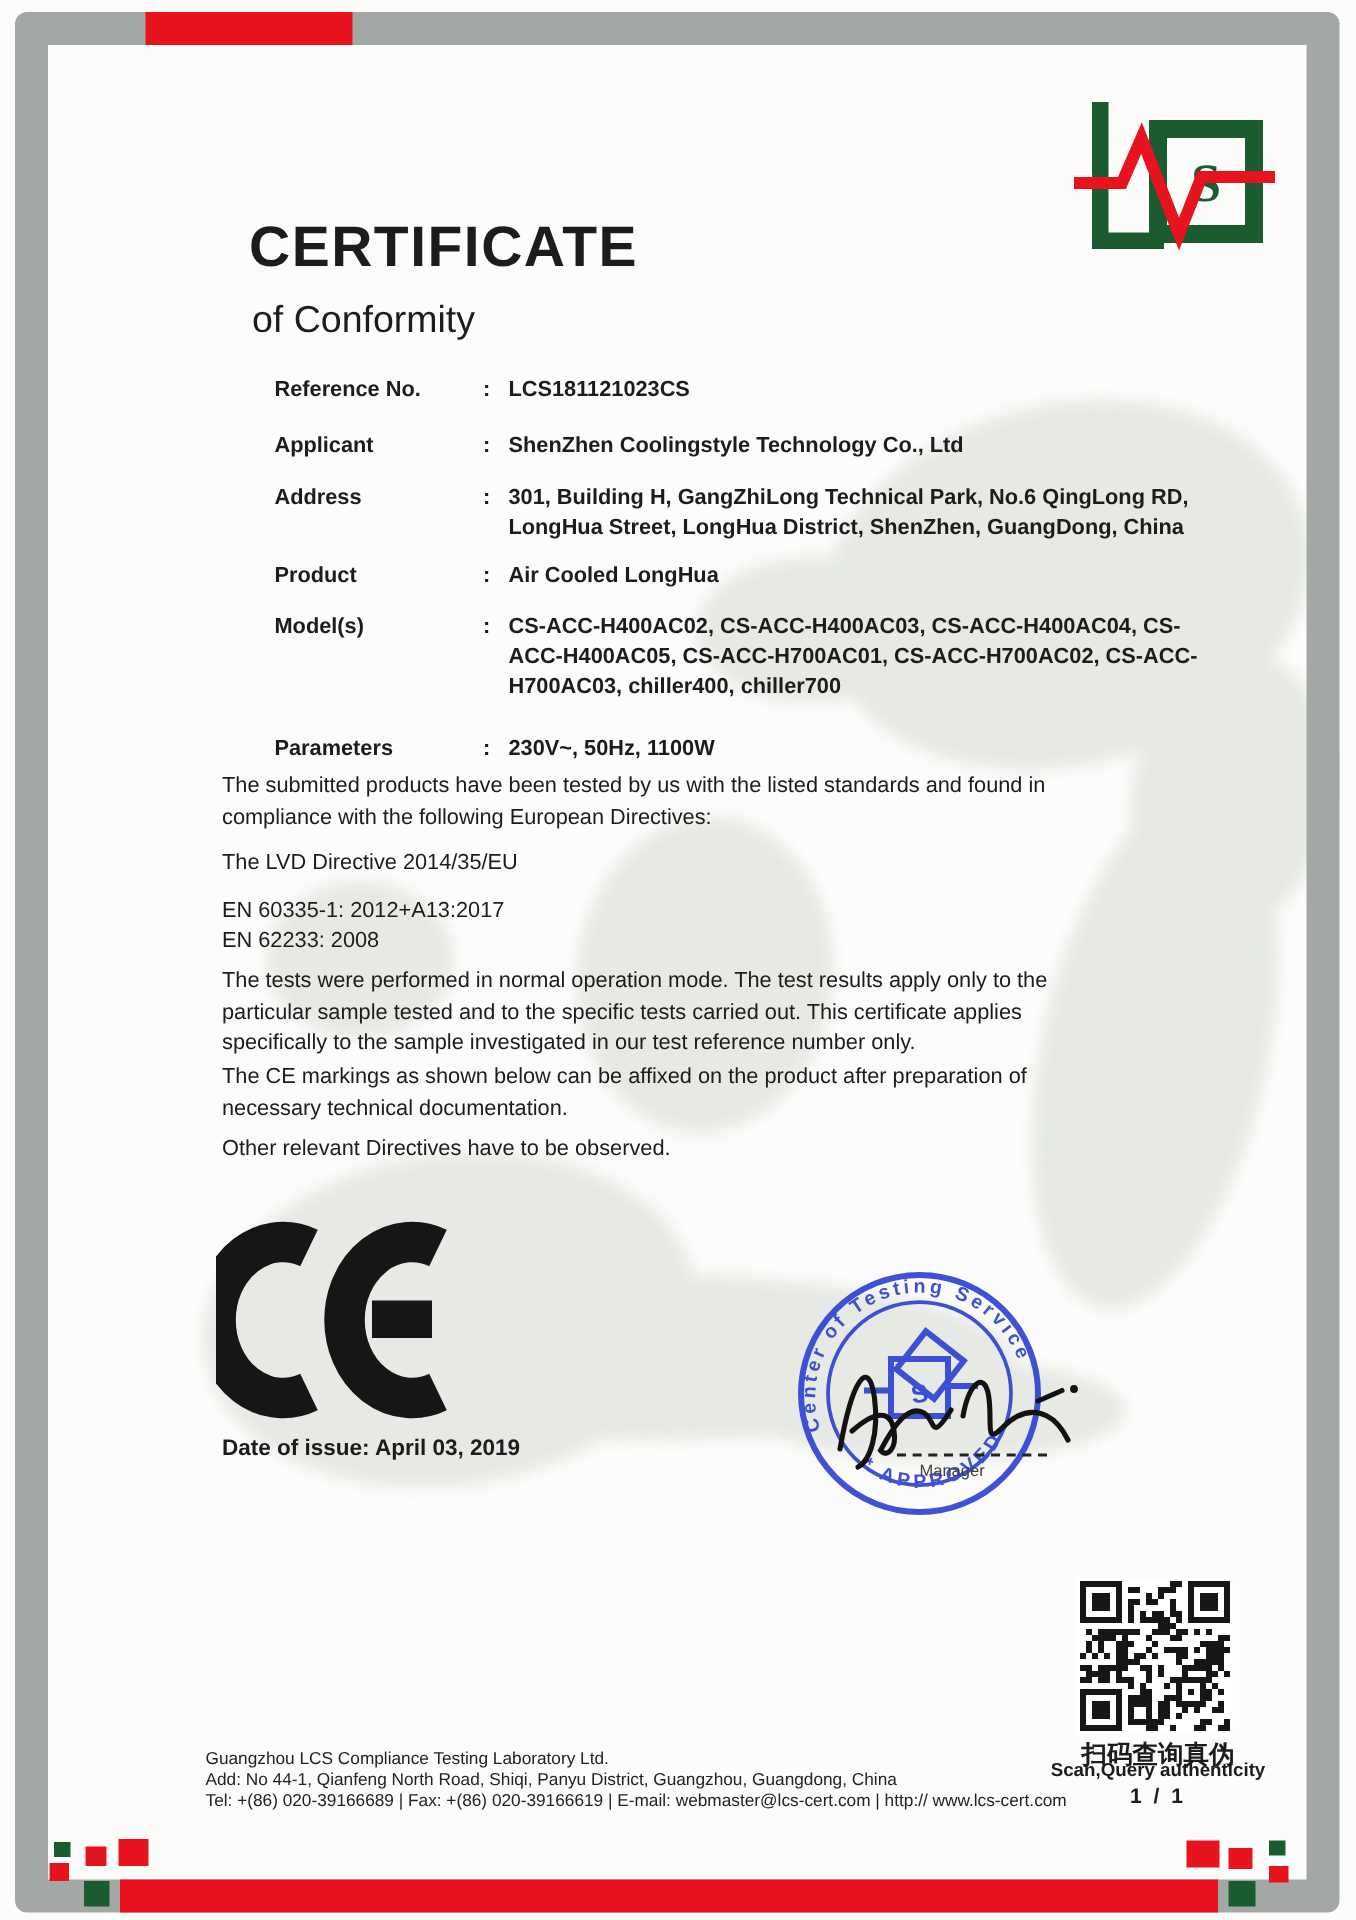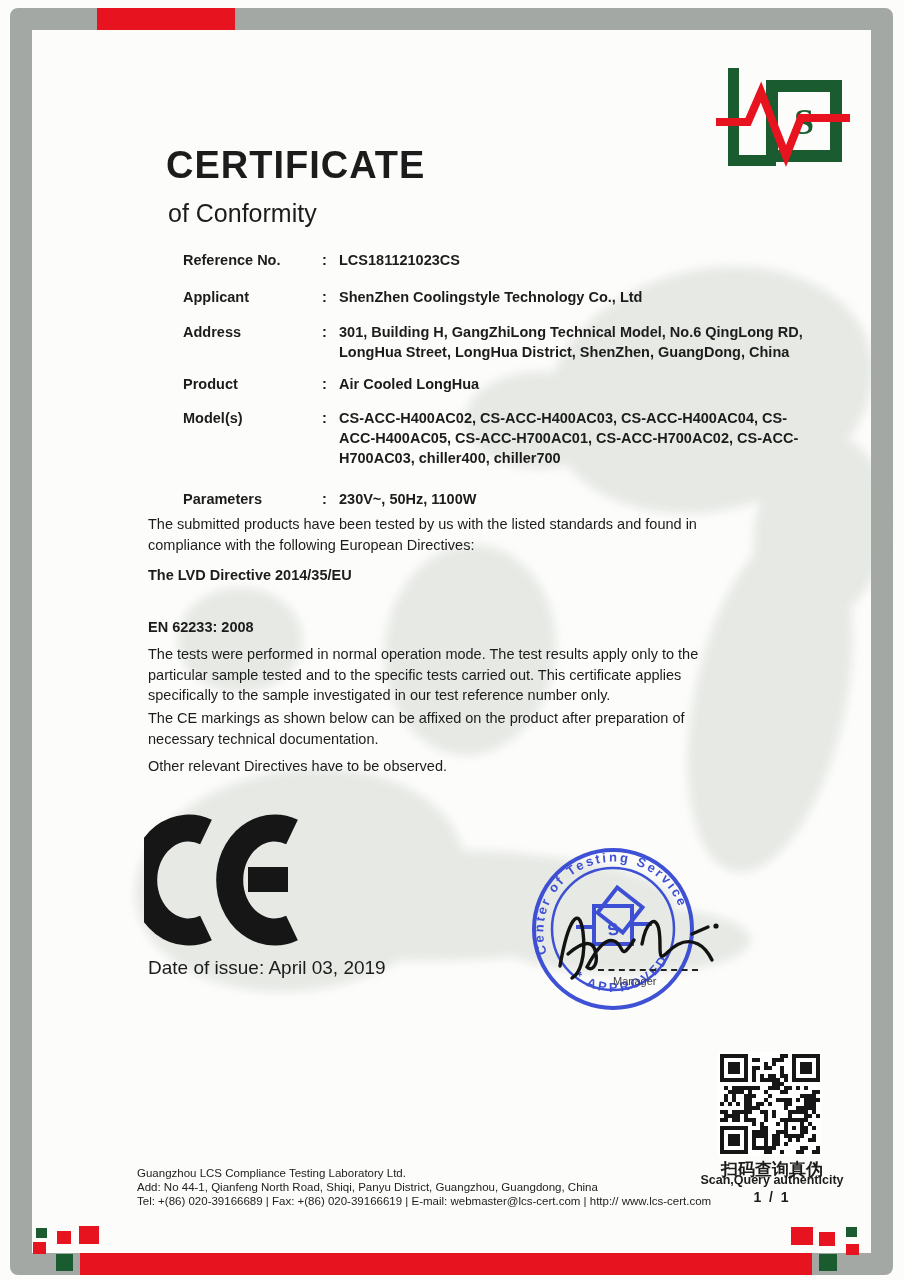--- a/index.html
+++ b/index.html
@@ -25,25 +25,25 @@
   
   .title{position:absolute;left:166px;top:144px;font-size:38px;font-weight:bold;letter-spacing:1px;}
   .subtitle{position:absolute;left:168px;top:188px;font-size:25px;font-weight:normal;margin-top:11px;}
   
   .field-row{position:absolute;left:148px;display:flex;font-size:14.5px;font-weight:bold;line-height:1.38;}
   .f-label{width:139px;flex:none;margin-left:35px;}
   .f-colon{width:17px;flex:none;}
   .f-value{width:478px;flex:none;}
   
   .para{position:absolute;left:148px;width:600px;font-size:14.5px;line-height:1.42;}
-  .para.b{font-weight:bold;}
+  .para.b{font-weight:normal;}
   
   .ce{position:absolute;left:144px;top:810px;}
   
-  .issue-date{position:absolute;left:148px;top:957px;font-size:19px;font-weight:normal;}
+  .issue-date{position:absolute;left:148px;top:957px;font-size:15px;font-weight:bold;}
   
   .stamp{position:absolute;left:528px;top:844px;opacity:.9;}
   .signature{position:absolute;left:546px;top:882px;}
   .sig-dash{position:absolute;left:598px;top:969px;width:100px;border-top:2px dashed #222;}
   .signer{position:absolute;left:613px;top:975px;font-size:11px;color:#404040;}
   
   .qr{position:absolute;left:718px;top:1052px;}
   .qr-cn{position:absolute;left:700px;top:1158px;width:144px;text-align:center;font-size:17px;font-weight:bold;}
   .qr-en{position:absolute;left:688px;top:1173px;width:168px;text-align:center;font-size:12.5px;font-weight:bold;}
   .page-ind{position:absolute;left:700px;top:1189px;width:144px;text-align:center;font-size:14px;font-weight:bold;letter-spacing:2px;}
@@ -109,40 +109,41 @@
     <span class="f-value">LCS181121023CS</span>
   </div>
   <div class="field-row" style="top:287px">
     <span class="f-label">Applicant</span>
     <span class="f-colon">:</span>
     <span class="f-value">ShenZhen Coolingstyle Technology Co., Ltd</span>
   </div>
   <div class="field-row" style="top:322px">
     <span class="f-label">Address</span>
     <span class="f-colon">:</span>
-    <span class="f-value">301, Building H, GangZhiLong Technical Model, No.6 QingLong RD, LongHua Street, LongHua District, ShenZhen, GuangDong, China</span>
+    <span class="f-value">301, Building H, GangZhiLong Technical Park, No.6 QingLong RD, LongHua Street, LongHua District, ShenZhen, GuangDong, China</span>
   </div>
   <div class="field-row" style="top:374px">
     <span class="f-label">Product</span>
     <span class="f-colon">:</span>
     <span class="f-value">Air Cooled LongHua</span>
   </div>
   <div class="field-row" style="top:408px">
     <span class="f-label">Model(s)</span>
     <span class="f-colon">:</span>
     <span class="f-value">CS-ACC-H400AC02, CS-ACC-H400AC03, CS-ACC-H400AC04, CS-ACC-H400AC05, CS-ACC-H700AC01, CS-ACC-H700AC02, CS-ACC-H700AC03, chiller400, chiller700</span>
   </div>
   <div class="field-row" style="top:489px">
     <span class="f-label">Parameters</span>
     <span class="f-colon">:</span>
     <span class="f-value">230V~, 50Hz, 1100W</span>
   </div>
 
   <div class="para" style="top:514px">The submitted products have been tested by us with the listed standards and found in compliance with the following European Directives:</div>
   <div class="para b" style="top:565px">The LVD Directive 2014/35/EU</div>
+  <div class="para b" style="top:597px">EN 60335-1: 2012+A13:2017</div>
   <div class="para b" style="top:617px">EN 62233: 2008</div>
   <div class="para" style="top:708px">The CE markings as shown below can be affixed on the product after preparation of necessary technical documentation.</div>
   <div class="para" style="top:644px">The tests were performed in normal operation mode. The test results apply only to the particular sample tested and to the specific tests carried out. This certificate applies specifically to the sample investigated in our test reference number only.</div>
   <div class="para" style="top:756px">Other relevant Directives have to be observed.</div>
 
   <svg class="ce" width="166" height="140" viewBox="0 0 166 140">
     <g fill="none" stroke="#161616" stroke-width="27">
       <path d="M 62 22 A 45 52 0 1 0 62 118"></path>
       <path d="M 148 22 A 45 52 0 1 0 148 118"></path>
     </g>

